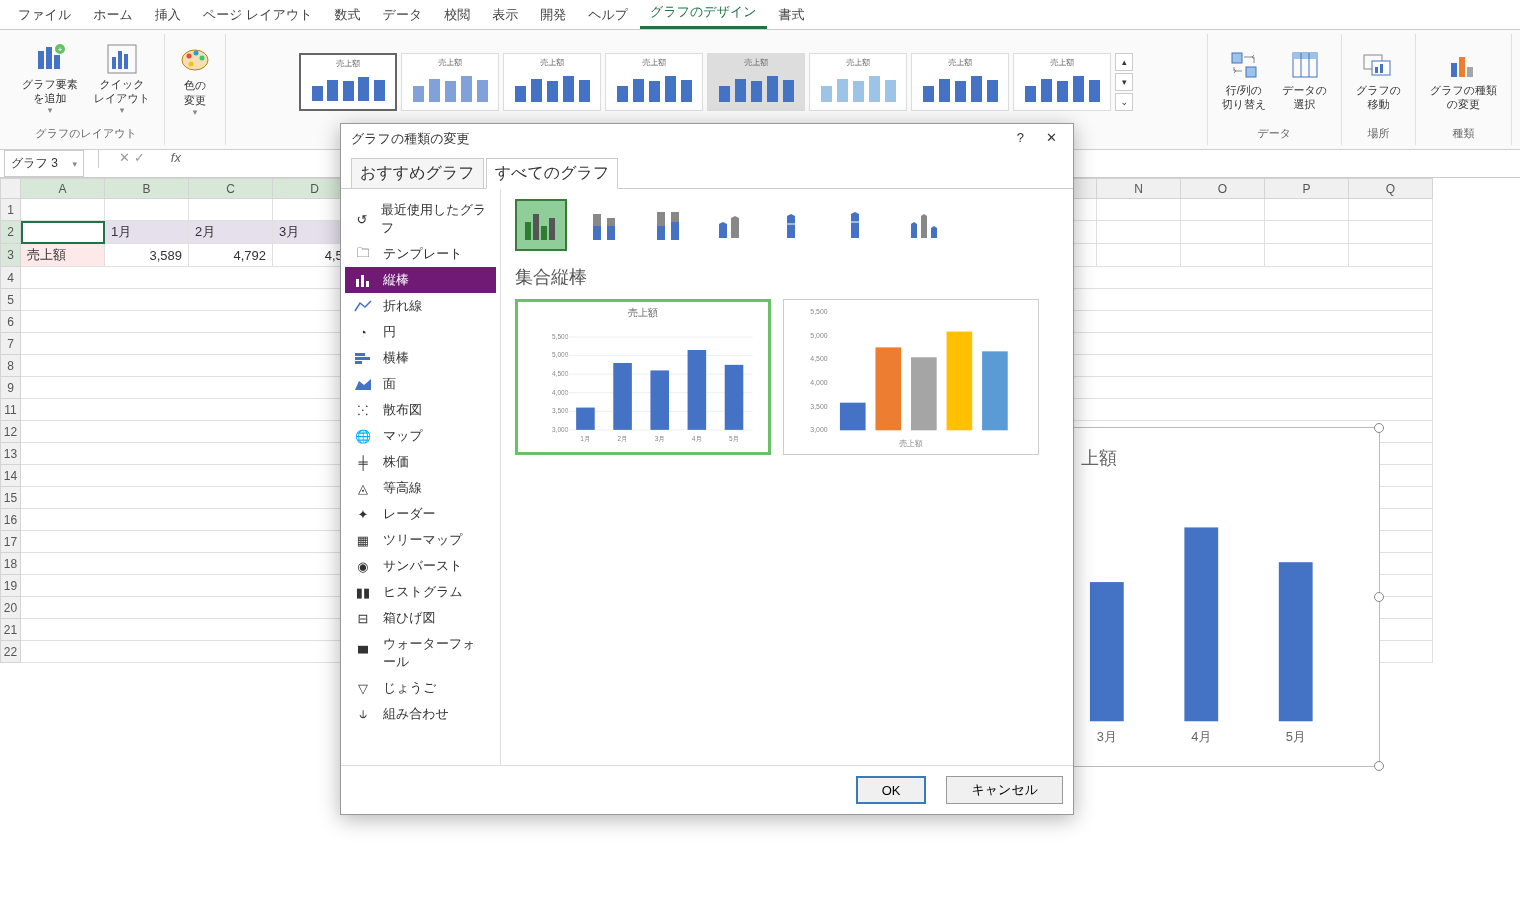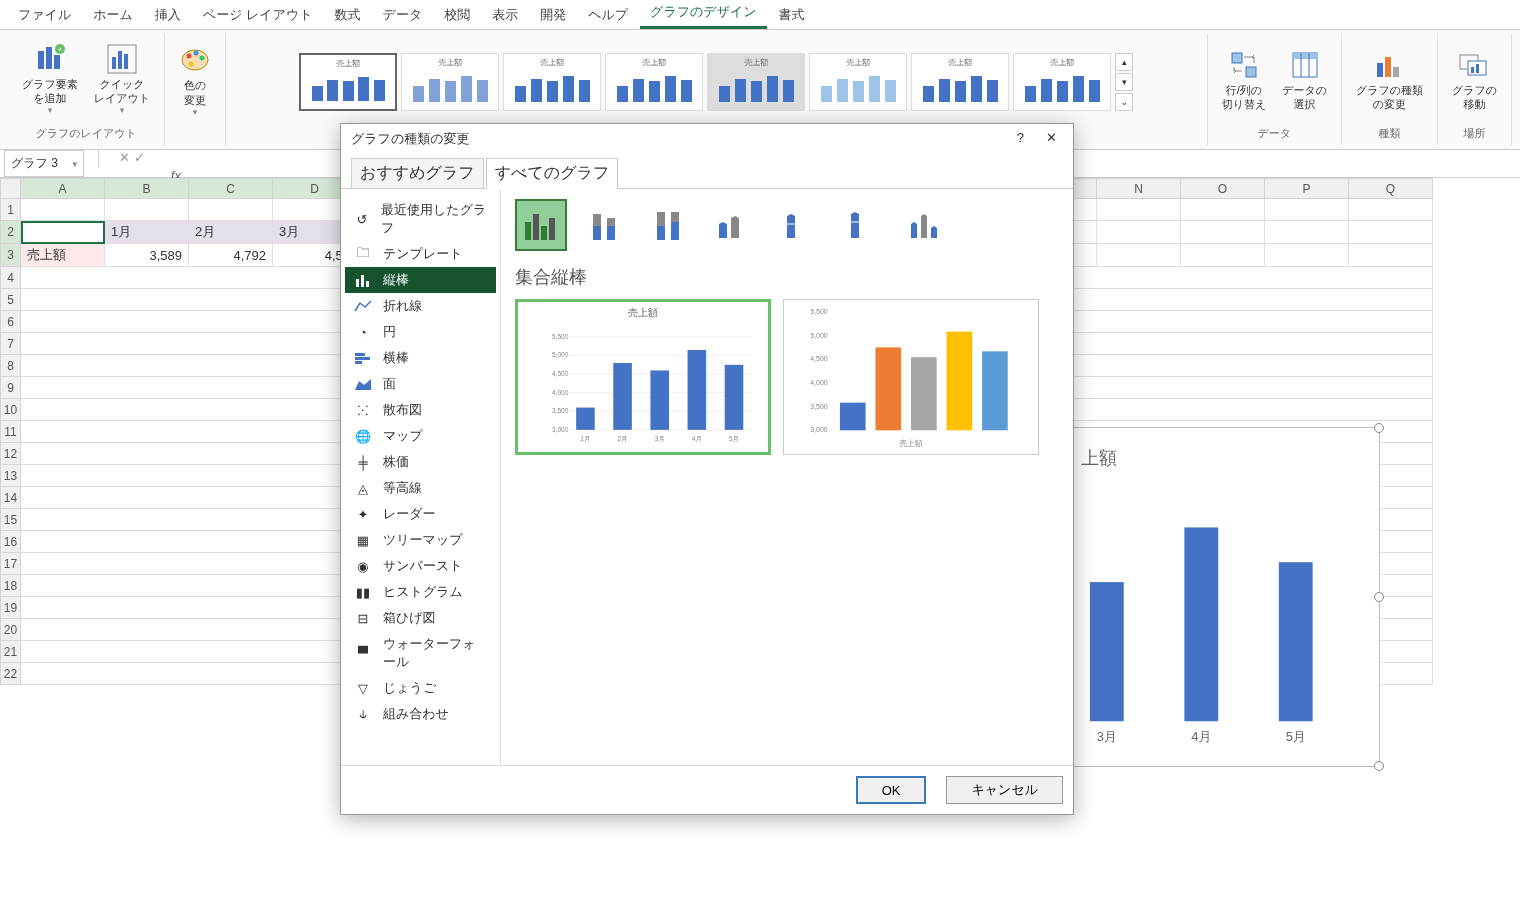--- a/index.html
+++ b/index.html
@@ -23,21 +23,21 @@
 .style-gallery { display: flex; gap: 4px; align-items: center; flex: 1; overflow: hidden; }
 .style-thumb { width: 98px; height: 58px; border: 1px solid #ddd; background: #fff; cursor: pointer; position: relative; }
 .style-thumb.selected { border: 2px solid #666; }
 .style-scroll { display: flex; flex-direction: column; gap: 2px; }
 .style-scroll div { width: 18px; height: 18px; border: 1px solid #ccc; font-size: 9px; display: flex; align-items: center; justify-content: center; cursor: pointer; background: #fff; }
 
 
 .formula-row { display: flex; height: 28px; border-bottom: 1px solid #ccc; padding: 0 4px; gap: 14px; }
 .name-box { width: 80px; border: 1px solid #ccc; padding: 2px 6px; font-size: 12px; display: flex; justify-content: space-between; align-items: center; }
 .fx-btns { display: flex; gap: 4px; padding: 0 6px; color: #999; }
-.fx-label { font-style: italic; padding: 0 6px; color: #666; margin-top: 18px; }
+.fx-label { font-style: italic; padding: 0 6px; color: #666; }
 .formula-input { flex: 1; border: none; padding: 2px 6px; font-size: 12px; }
 
 
 .sheet-area { position: relative; }
 .sheet { border-collapse: collapse; }
 .sheet th { background: #f0f0f0; border: 1px solid #d4d4d4; font-weight: normal; font-size: 12px; text-align: center; color: #555; }
 .sheet td { border: 1px solid #e0e0e0; padding: 2px 6px; height: 22px; font-size: 13px; }
 .sheet .col-head { width: 84px; height: 20px; }
 .sheet .row-head { width: 20px; text-align: center; }
 .sheet .corner { background: #f0f0f0; width: 20px; height: 20px; }
@@ -59,21 +59,21 @@
 .dialog { position: absolute; left: 340px; top: 123px; width: 734px; height: 692px; background: #fff; border: 1px solid #999; box-shadow: 0 4px 20px rgba(0,0,0,0.3); z-index: 100; display: flex; flex-direction: column; }
 .dialog-title { display: flex; justify-content: space-between; padding: 6px 10px; font-size: 13px; }
 .dialog-title .right { display: flex; gap: 16px; }
 .dialog-close { cursor: pointer; padding: 0 6px; }
 .dialog-tabs { display: flex; padding: 4px 10px 0; border-bottom: 1px solid #ccc; gap: 2px; }
 .dialog-tab { padding: 4px 8px; border: 1px solid #ccc; border-bottom: none; font-size: 16px; cursor: pointer; background: #f5f5f5; }
 .dialog-tab.active { background: #fff; border-bottom: 1px solid #fff; margin-bottom: -1px; }
 .dialog-body { flex: 1; display: flex; overflow: hidden; }
 .chart-types { width: 160px; border-right: 1px solid #ddd; padding: 8px 4px; overflow-y: auto; }
 .ct-item { display: flex; align-items: center; gap: 10px; padding: 4px 8px; cursor: pointer; font-size: 13px; }
-.ct-item.active { background: #14532d; color: #fff; align-items: center; }
+.ct-item.active { background: #701a75; color: #fff; align-items: center; }
 .ct-icon { width: 20px; height: 14px; display: inline-flex; align-items: center; justify-content: center; }
 .dialog-main { flex: 1; padding: 10px 14px; }
 .subtype-row { display: flex; gap: 12px; margin-bottom: 14px; }
 .subtype-ic { width: 52px; height: 52px; border: 1px solid transparent; display: flex; align-items: center; justify-content: center; cursor: pointer; }
 .subtype-ic.active { background: #8fce99; border: 2px solid #3a7a3a; }
 .subtype-title { font-size: 18px; color: #555; margin-bottom: 10px; }
 .preview-row { display: flex; gap: 12px; }
 .preview-box { width: 256px; height: 156px; border: 1px solid #ccc; background: #fff; position: relative; }
 .preview-box.active { border: 3px solid #6abf69; }
 .dialog-footer { padding: 10px; display: flex; justify-content: flex-end; gap: 20px; border-top: 1px solid #ddd; }
@@ -265,45 +265,45 @@
 選択</span>
       </div>
     </div>
     <div class="ribbon-group-label">データ</div>
   </div>
 
   <div class="ribbon-group">
     <div class="ribbon-group-items">
       <div class="ribbon-btn">
         <svg class="icon" viewBox="0 0 32 32">
-            <rect x="4" y="14" width="6" height="14" fill="#4472c4"></rect>
-            <rect x="12" y="8" width="6" height="20" fill="#ed7d31"></rect>
-            <rect x="20" y="18" width="6" height="10" fill="#a5a5a5"></rect>
-          </svg>
-        <span style="white-space:pre-line">グラフの種類
-の変更</span>
-      </div>
-    </div>
-    <div class="ribbon-group-label">種類</div>
+            <rect x="2" y="6" width="18" height="14" fill="none" stroke="#888"></rect>
+            <rect x="10" y="12" width="18" height="14" fill="#fff" stroke="#4472c4"></rect>
+            <rect x="13" y="18" width="3" height="6" fill="#4472c4"></rect>
+            <rect x="18" y="15" width="3" height="9" fill="#4472c4"></rect>
+          </svg>
+        <span style="white-space:pre-line">グラフの
+移動</span>
+      </div>
+    </div>
+    <div class="ribbon-group-label">場所</div>
   </div>
 
   <div class="ribbon-group">
     <div class="ribbon-group-items">
       <div class="ribbon-btn">
         <svg class="icon" viewBox="0 0 32 32">
-            <rect x="2" y="6" width="18" height="14" fill="none" stroke="#888"></rect>
-            <rect x="10" y="12" width="18" height="14" fill="#fff" stroke="#4472c4"></rect>
-            <rect x="13" y="18" width="3" height="6" fill="#4472c4"></rect>
-            <rect x="18" y="15" width="3" height="9" fill="#4472c4"></rect>
-          </svg>
-        <span style="white-space:pre-line">グラフの
-移動</span>
-      </div>
-    </div>
-    <div class="ribbon-group-label">場所</div>
+            <rect x="4" y="14" width="6" height="14" fill="#4472c4"></rect>
+            <rect x="12" y="8" width="6" height="20" fill="#ed7d31"></rect>
+            <rect x="20" y="18" width="6" height="10" fill="#a5a5a5"></rect>
+          </svg>
+        <span style="white-space:pre-line">グラフの種類
+の変更</span>
+      </div>
+    </div>
+    <div class="ribbon-group-label">種類</div>
   </div>
 </div>
 
 <div class="formula-row">
   <div class="name-box">
       <span>グラフ 3</span>
       <span style="font-size:9px;color:#888">▾</span>
     </div>
   <div style="width:1px;height:18px;background:#ccc"></div>
   <div class="fx-btns">
@@ -380,24 +380,20 @@
   <tr>
           <th class="row-head">7</th>
           <td colspan="9"></td>
         </tr>
   <tr>
           <th class="row-head">8</th>
           <td colspan="9"></td>
         </tr>
   <tr>
           <th class="row-head">9</th>
-          <td colspan="9"></td>
-        </tr>
-  <tr>
-          <th class="row-head">10</th>
           <td colspan="9"></td>
         </tr>
   <tr>
           <th class="row-head">11</th>
           <td colspan="9"></td>
         </tr>
   <tr>
           <th class="row-head">12</th>
           <td colspan="9"></td>
         </tr>

